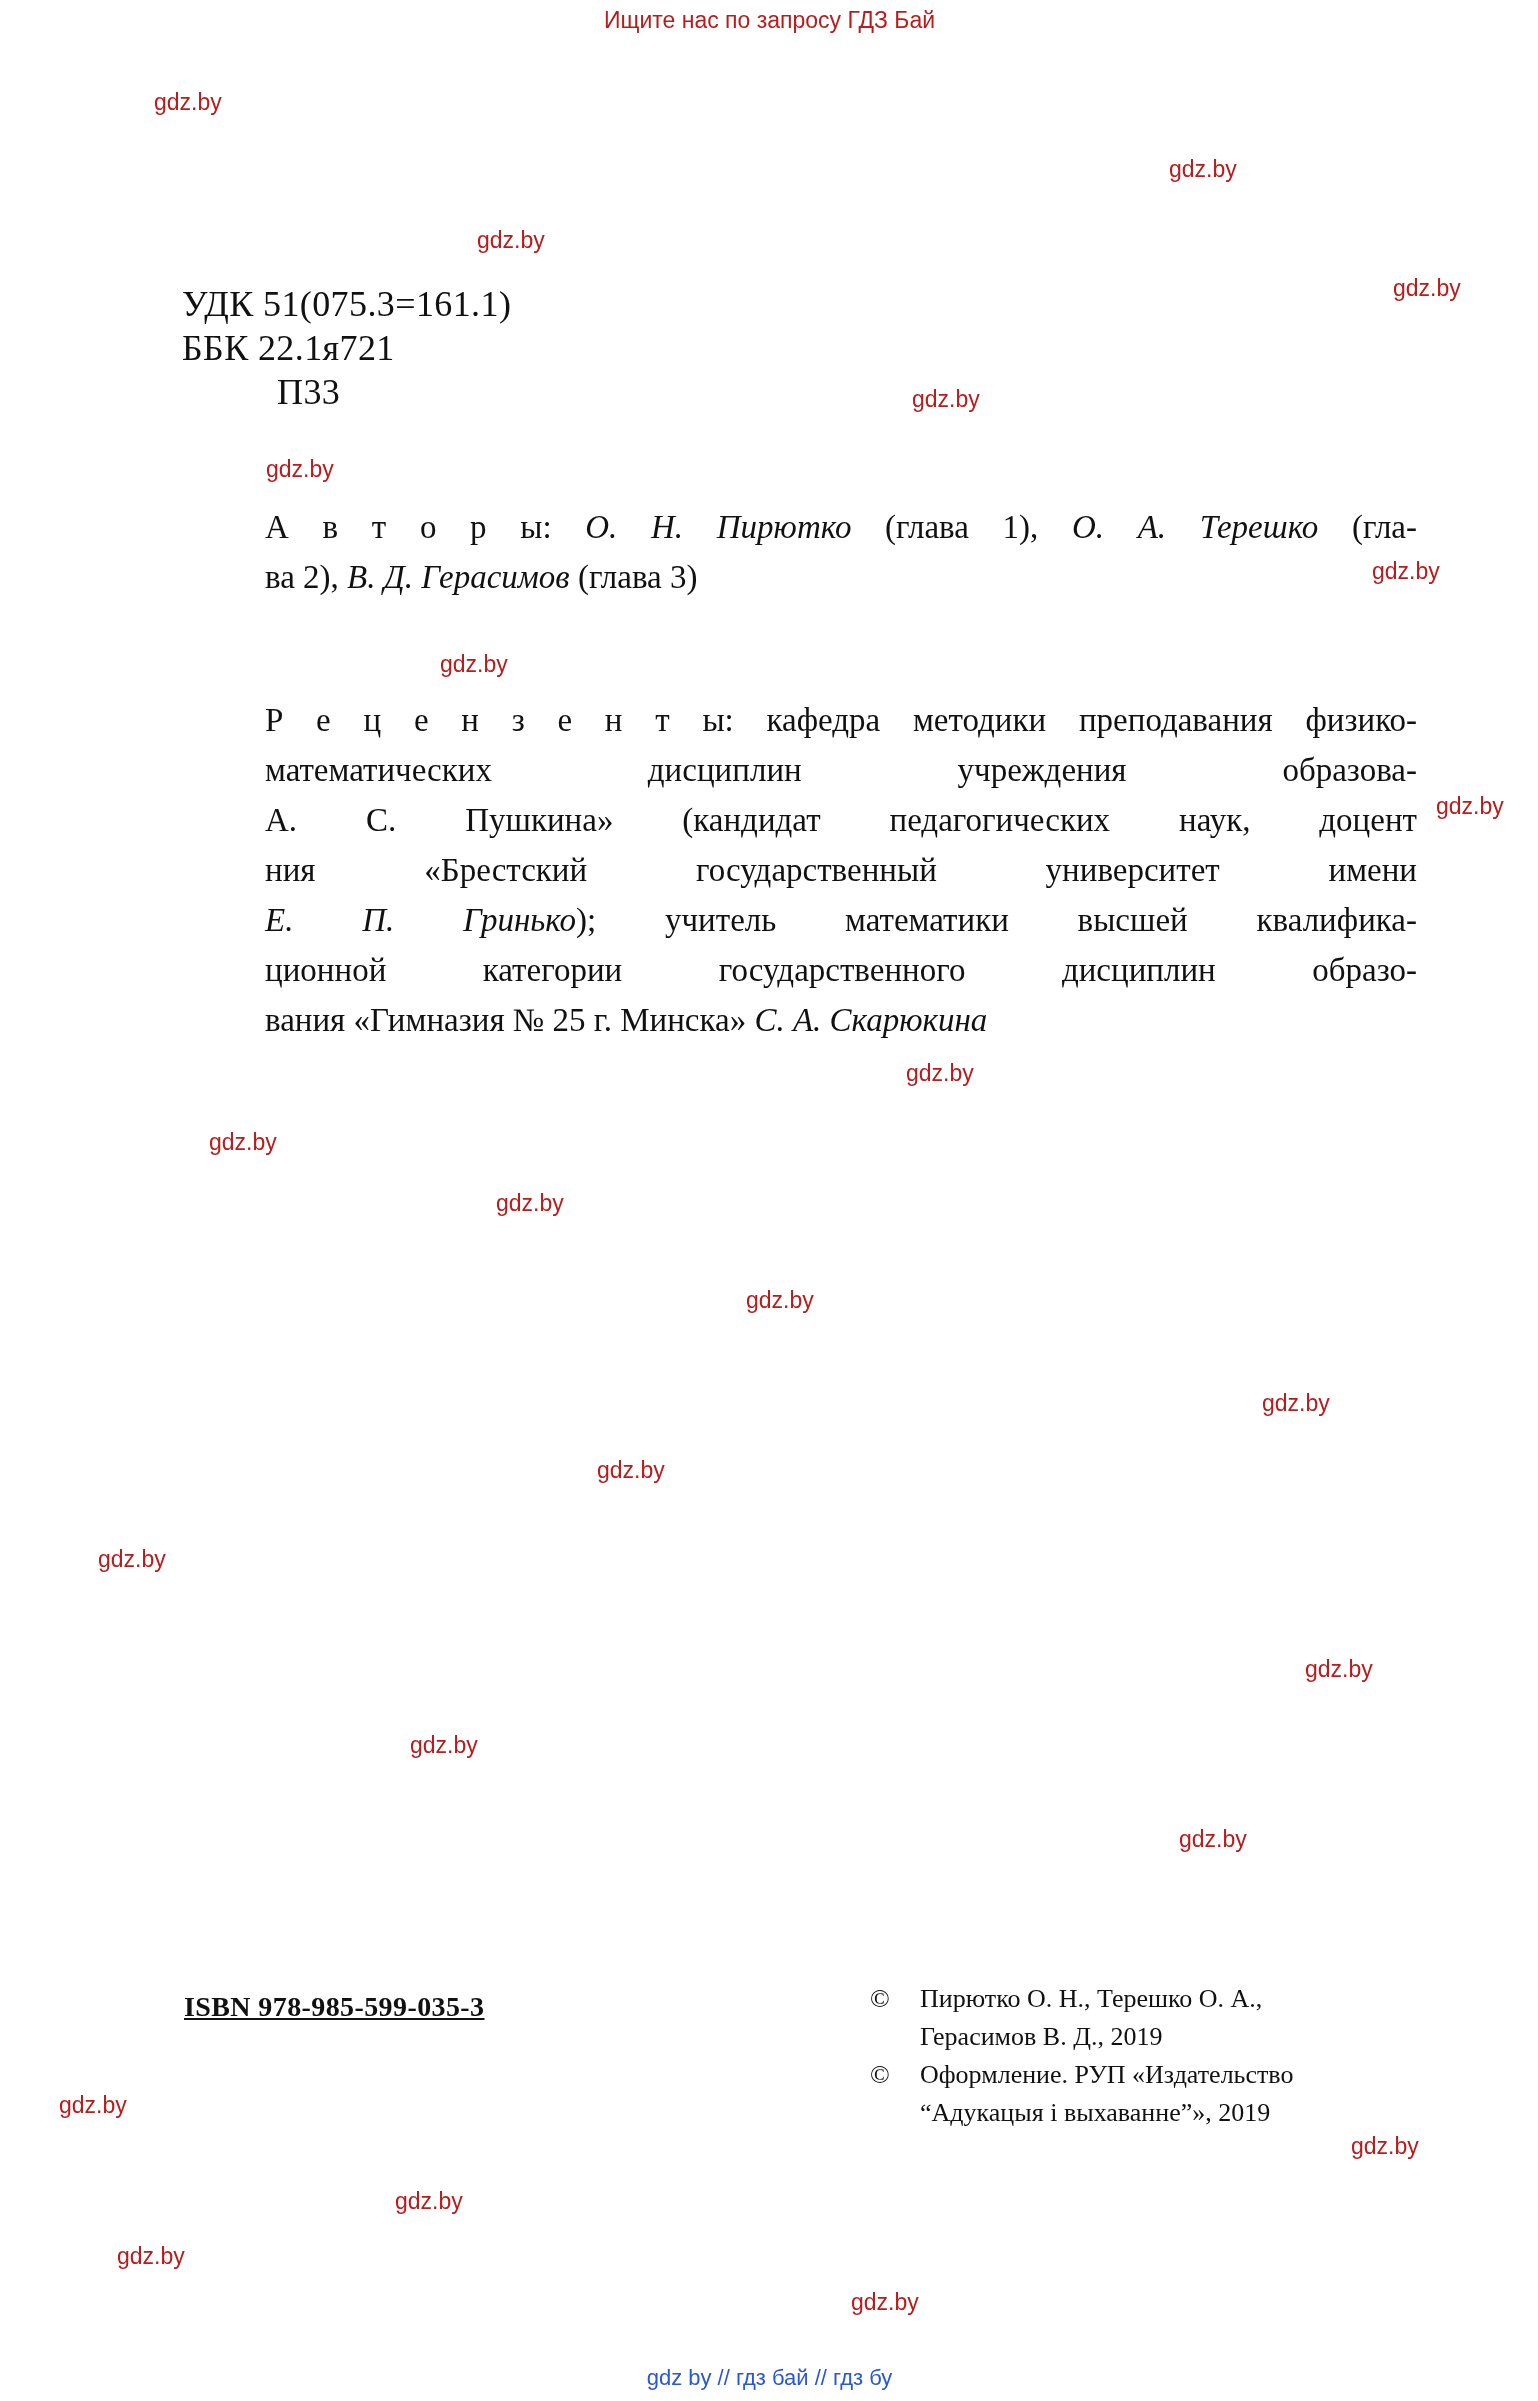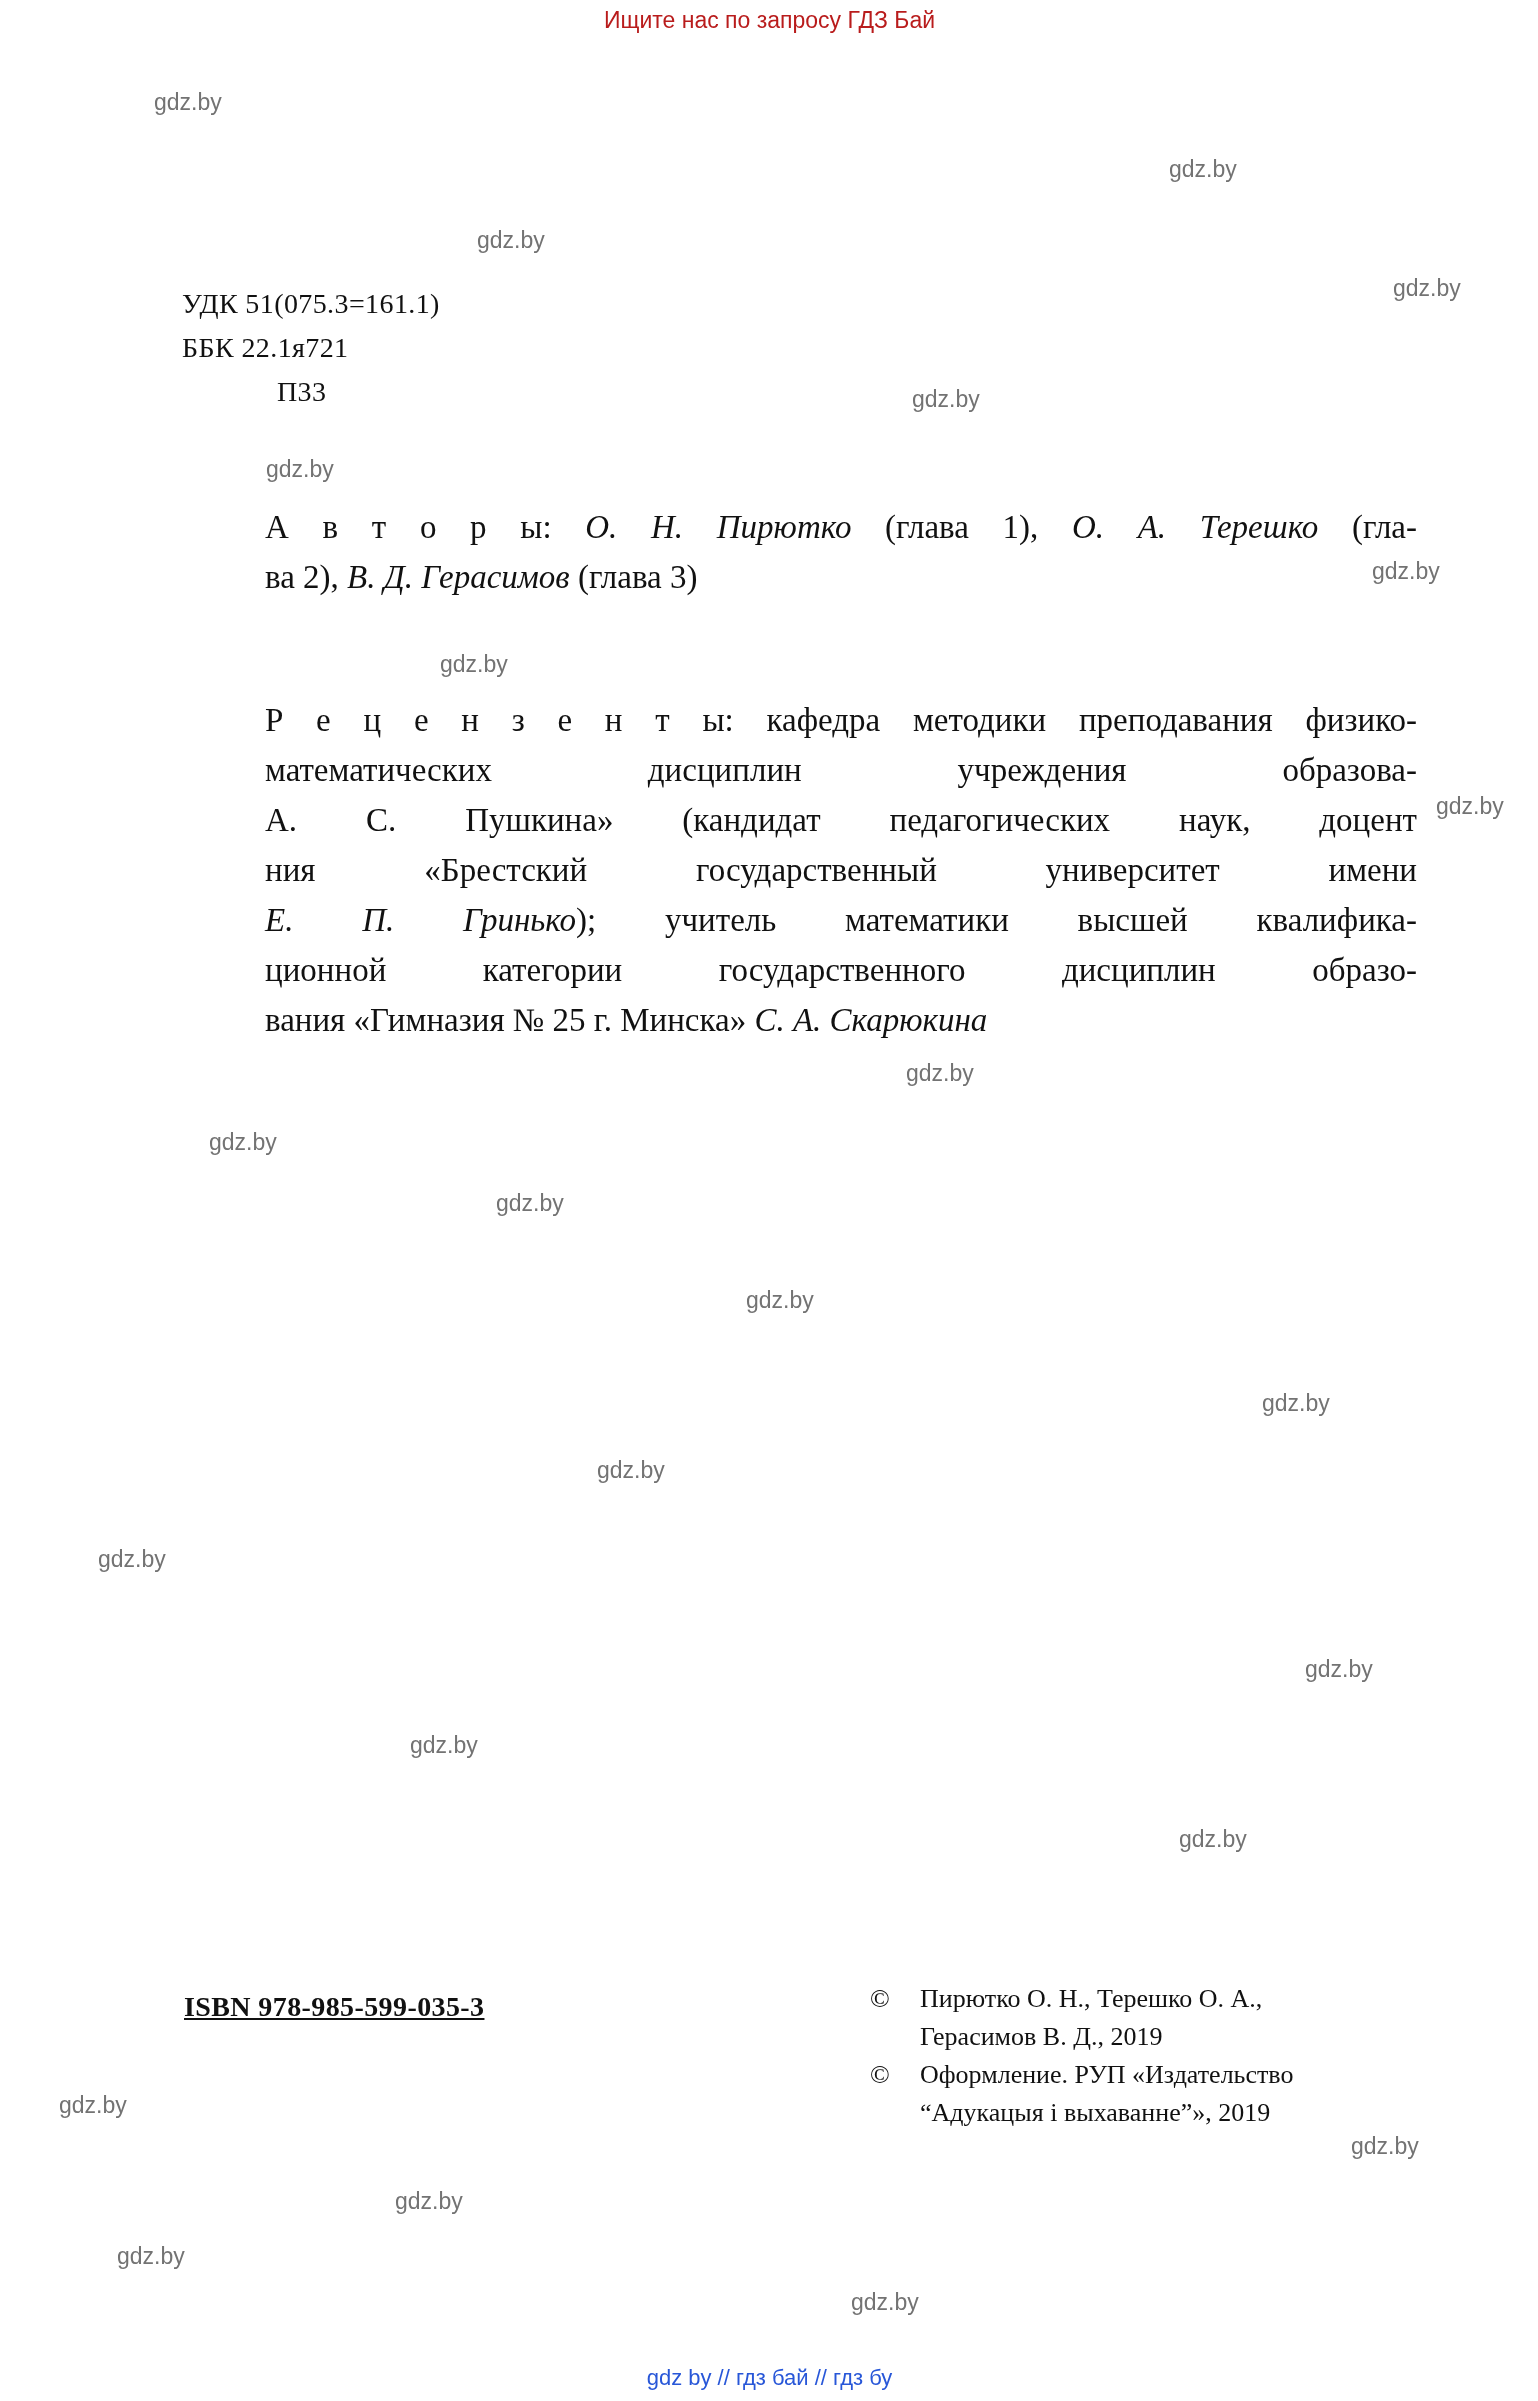--- a/index.html
+++ b/index.html
@@ -22,27 +22,27 @@
     position:absolute; top:2365px; left:0; width:100%;
     text-align:center;
     font-family:Liberation Sans, sans-serif;
     font-size:22px;
   }
   
   .wm {
     position:absolute;
     font-family:"Liberation Sans", sans-serif;
     font-size:23px;
-    color:#737373;
+    color:#b91c1c;
     white-space:nowrap;
   }
   
   .udk-block {
     position:absolute; left:182px; top:282px;
-    font-size:28px; line-height:44px;
+    font-size:36px; line-height:44px;
     letter-spacing:0.4px;
   }
   .udk-block .indent { padding-left:95px; }
   
   .para {
     position:absolute;
     font-size:33px; line-height:50px;
   }
   .para-authors { left:265px; top:502px; width:1152px; }
   .para-reviewers { left:265px; top:695px; width:1152px; }

